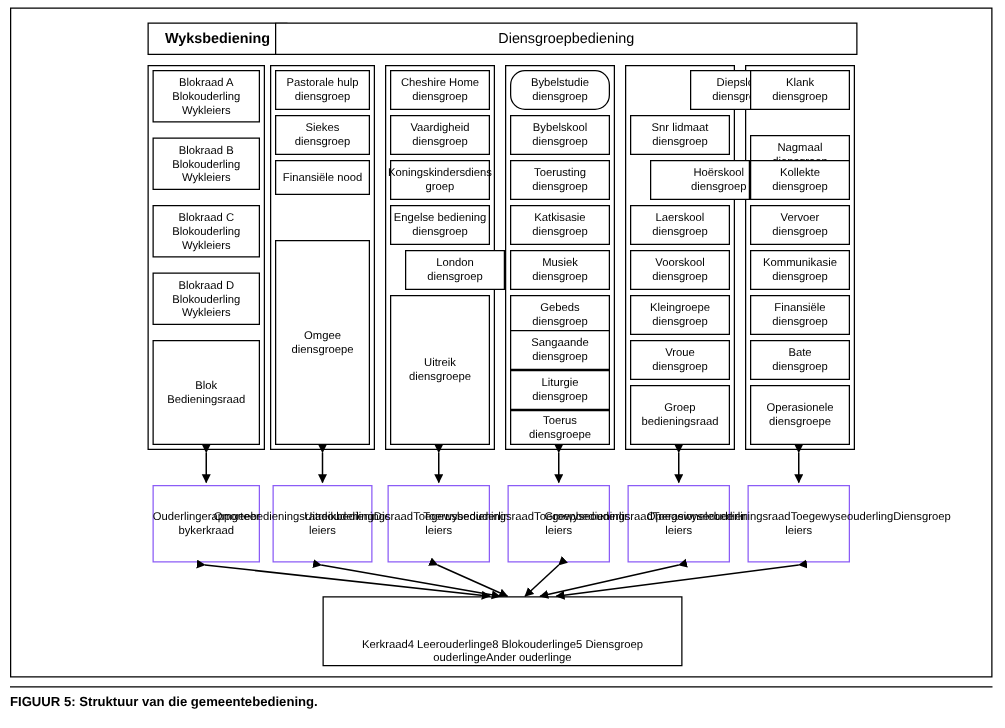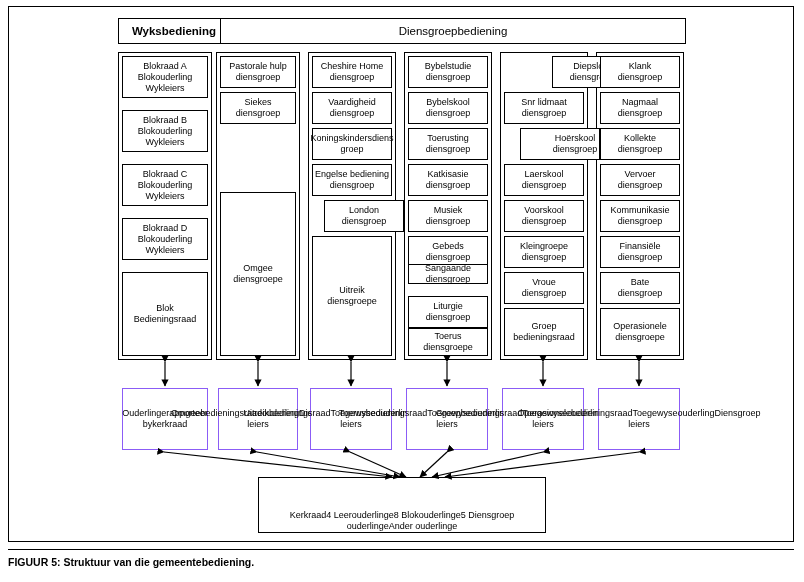--- a/index.html
+++ b/index.html
@@ -186,20 +186,23 @@
         <span>Pastorale hulp</span>
         <span>diensgroep</span>
       </span>
   </div>
   <div class="cell" style="left:220px; top:92px; width:76px; height:32px;">
     <span>
         <span>Siekes</span>
         <span>diensgroep</span>
       </span>
   </div>
+  <div class="cell" style="left:220px; top:128px; width:76px; height:28px;">
+    <span>Finansiële nood</span>
+  </div>
   <div class="cell" style="left:220px; top:192px; width:76px; height:164px;">
     <span>
         <span>Omgee</span>
         <span>diensgroepe</span>
       </span>
   </div>
 
   <div class="cell" style="left:312px; top:56px; width:80px; height:32px;">
     <span>
         <span>Cheshire Home</span>
@@ -230,21 +233,21 @@
         <span>diensgroep</span>
       </span>
   </div>
   <div class="cell" style="left:312px; top:236px; width:80px; height:120px;">
     <span>
         <span>Uitreik</span>
         <span>diensgroepe</span>
       </span>
   </div>
 
-  <div class="cell" style="left:408px; top:56px; width:80px; height:32px;">
+  <div class="cell" style="left:408px; top:56px; width:80px; height:32px;border-radius:12px;">
     <span>
         <span>Bybelstudie</span>
         <span>diensgroep</span>
       </span>
   </div>
   <div class="cell" style="left:408px; top:92px; width:80px; height:32px;">
     <span>
         <span>Bybelskool</span>
         <span>diensgroep</span>
       </span>
@@ -266,21 +269,21 @@
         <span>Musiek</span>
         <span>diensgroep</span>
       </span>
   </div>
   <div class="cell" style="left:408px; top:236px; width:80px; height:32px;">
     <span>
         <span>Gebeds</span>
         <span>diensgroep</span>
       </span>
   </div>
-  <div class="cell" style="left:408px; top:264px; width:80px; height:20px;">
+  <div class="cell" style="left:408px; top:264px; width:80px; height:32px;">
     <span>
         <span>Sangaande</span>
         <span>diensgroep</span>
       </span>
   </div>
   <div class="cell" style="left:408px; top:296px; width:80px; height:32px;">
     <span>
         <span>Liturgie</span>
         <span>diensgroep</span>
       </span>
@@ -340,21 +343,21 @@
         <span>bedieningsraad</span>
       </span>
   </div>
 
   <div class="cell" style="left:600px; top:56px; width:80px; height:32px;">
     <span>
         <span>Klank</span>
         <span>diensgroep</span>
       </span>
   </div>
-  <div class="cell" style="left:600px; top:92px; width:80px; height:32px;align-items:center;">
+  <div class="cell" style="left:600px; top:108px; width:80px; height:32px;align-items:center;">
     <span>
         <span>Nagmaal</span>
         <span>diensgroep</span>
       </span>
   </div>
   <div class="cell" style="left:600px; top:128px; width:80px; height:32px;">
     <span>
         <span>Kollekte</span>
         <span>diensgroep</span>
       </span>

